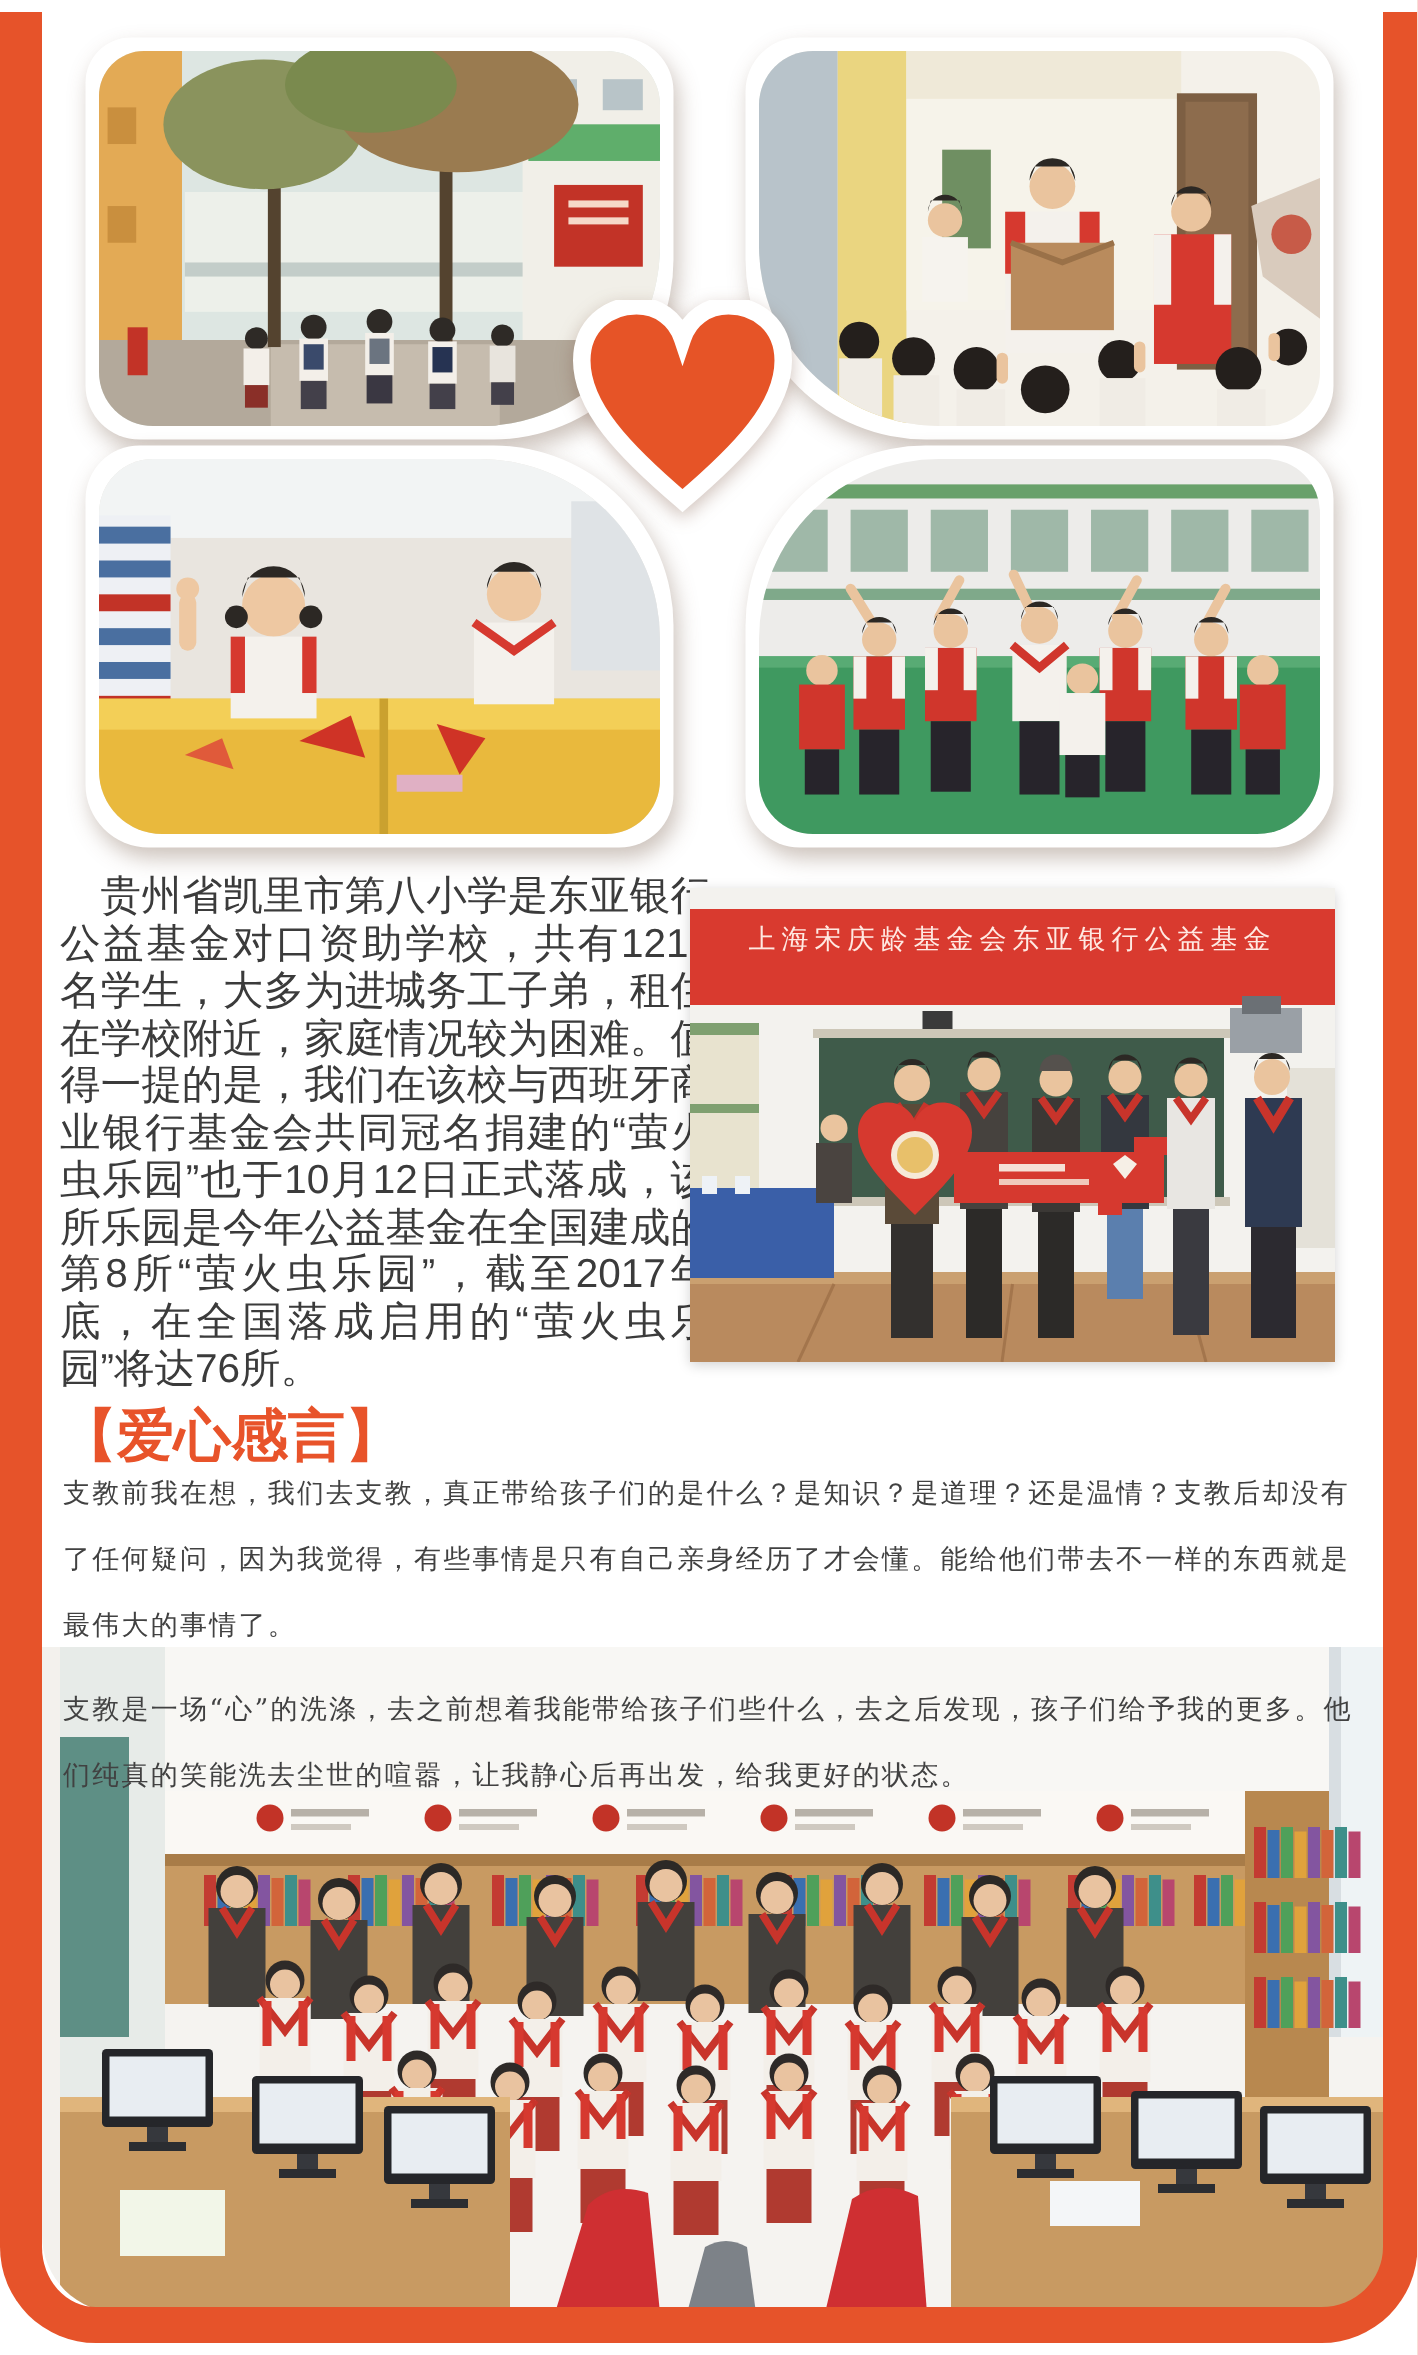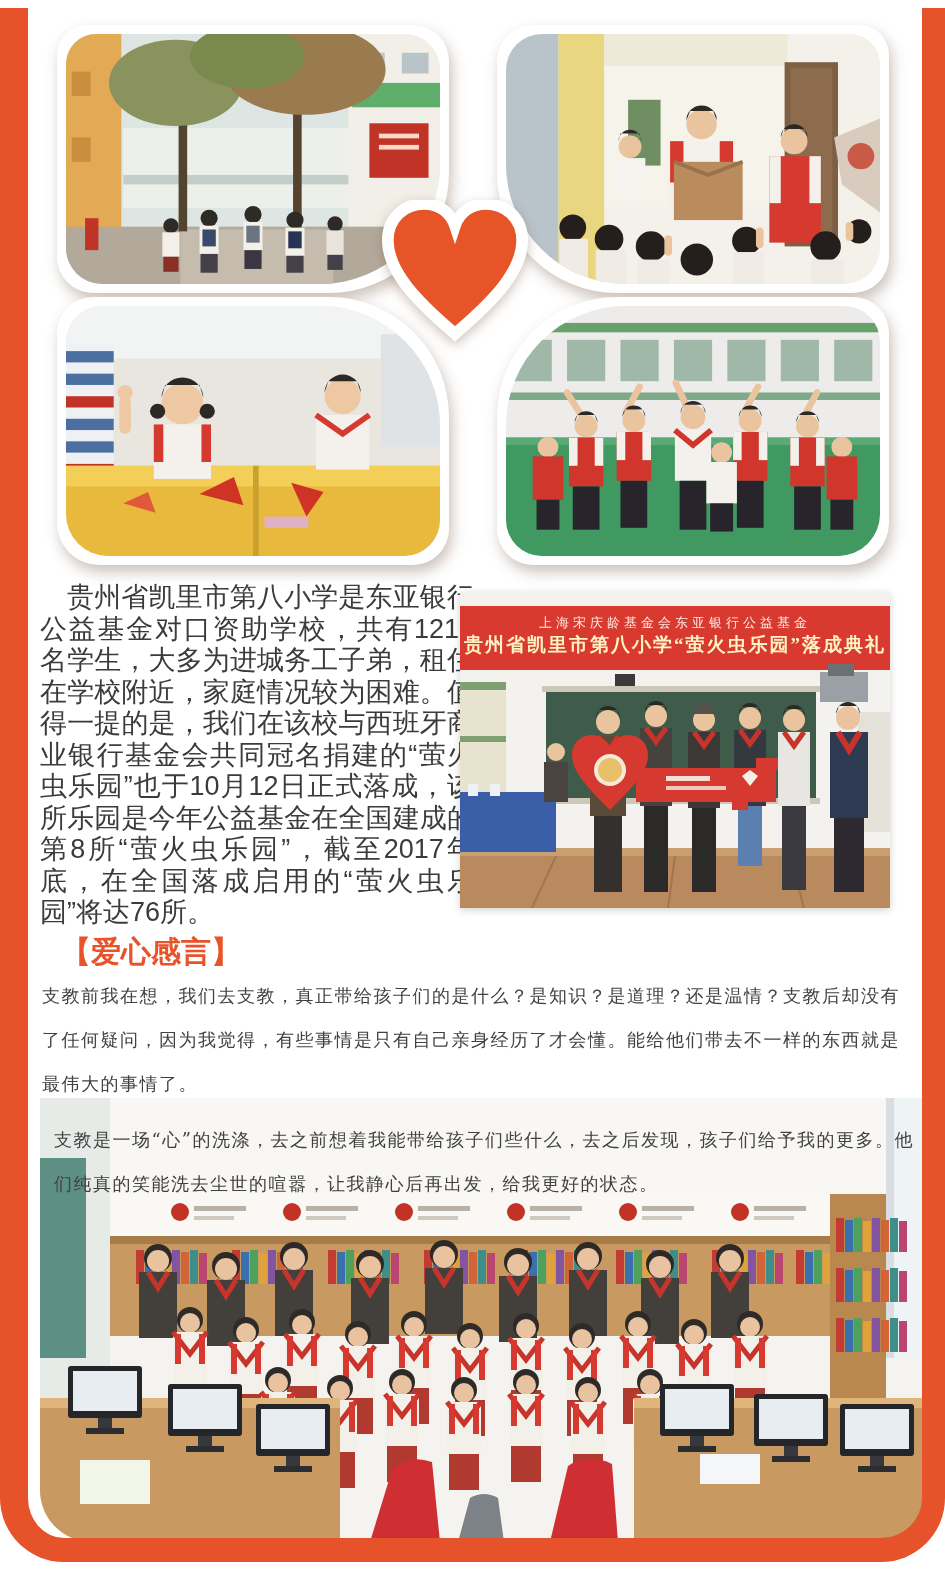--- a/index.html
+++ b/index.html
@@ -27,32 +27,32 @@
   .p4{left:497px;top:297px;width:392px;height:268px;border-radius:120px 36px 42px 36px;}
   .heart{position:absolute;left:382px;top:200px;width:146px;height:142px;z-index:4;
          filter:drop-shadow(0 4px 6px rgba(120,80,60,.35));}
   
   .intro-text{position:absolute;left:40px;top:582px;width:434px;font-size:27px;line-height:31.5px;
               color:var(--ink);text-align:justify;text-indent:1em;letter-spacing:0;z-index:2;}
   .ceremony{position:absolute;left:460px;top:592px;width:430px;height:316px;background:#fff;
             box-shadow:0 2px 8px rgba(0,0,0,.18);z-index:2;overflow:hidden;}
   .ceremony svg{display:block;width:100%;height:100%;}
   .banner-text{position:absolute;left:0;width:430px;text-align:center;color:#fff;z-index:3;}
-  .banner-l1{top:22px;font-size:13px;letter-spacing:4px;color:#ffe9e2;}
+  .banner-l1{top:22px;font-size:18px;letter-spacing:4px;color:#ffe9e2;}
   .banner-l2{top:40px;font-size:19px;font-weight:bold;letter-spacing:2px;color:#fff2c4;
              font-family:"Liberation Serif","DejaVu Serif",serif;}
   
-  .sec-title{position:absolute;left:40px;top:932px;font-size:30px;font-weight:bold;color:var(--heading);z-index:2;margin-left:21px;}
+  .sec-title{position:absolute;left:40px;top:932px;font-size:38px;font-weight:bold;color:var(--heading);z-index:2;}
   .quote{font-family:"DejaVu Serif","Liberation Serif",serif;color:#414141;font-size:18px;
          line-height:44px;letter-spacing:1.5px;}
   .q1{position:absolute;left:42px;top:974px;width:864px;z-index:2;}
   .q-author{display:block;text-align:right;color:var(--author);letter-spacing:3px;margin-top:2px;}
   
-  .bottom-photo{position:absolute;left:40px;top:1098px;width:894px;height:444px;
-                border-radius:0 0 52px 52px;overflow:hidden;z-index:1;background:#f3f1ed;}
+  .bottom-photo{position:absolute;left:28px;top:1098px;width:894px;height:444px;
+                border-radius:0 0 52px 52px;overflow:hidden;z-index:1;background:#f3f1ed;padding-left:12px;}
   .bottom-photo svg{display:block;width:100%;height:100%;}
   .q2{position:absolute;left:14px;top:20px;width:860px;z-index:3;}
   .q2 .q-author{margin-top:0;padding-right:16px;}
 </style>
 </head>
 <body>
 
 <div class="page">
 
   <div>
@@ -332,21 +332,20 @@
       <rect x="176" y="176" width="140" height="34" fill="#d6392f"></rect>
       <rect x="296" y="166" width="22" height="12" fill="#d6392f"></rect>
         <rect x="272" y="208" width="16" height="10" fill="#d6392f"></rect>
       <circle cx="150" cy="178" r="16" fill="#f6e9d8"></circle>
         <circle cx="150" cy="178" r="12" fill="#e8c06a"></circle>
       <rect x="206" y="184" width="44" height="5" fill="#f6e0d6"></rect>
         <rect x="206" y="194" width="60" height="4" fill="#f0c9bc"></rect>
       <path d="M282 184 l8 10 8 -10 -8 -6 Z" fill="#f6efe6"></path>
     </svg>
     <div class="banner-text banner-l1">上海宋庆龄基金会东亚银行公益基金</div>
-    <div class="banner-text banner-l2">贵州省凯里市第八小学“萤火虫乐园”落成典礼</div>
   </div>
 
   <div class="sec-title">【爱心感言】</div>
 
   <div class="quote q1">
     <span>支教前我在想，我们去支教，真正带给孩子们的是什么？是知识？是道理？还是温情？支教后却没有了任何疑问，因为我觉得，有些事情是只有自己亲身经历了才会懂。能给他们带去不一样的东西就是最伟大的事情了。</span>
   </div>
 
   <div class="bottom-photo">
     <svg viewBox="0 0 894 444" preserveAspectRatio="none">

